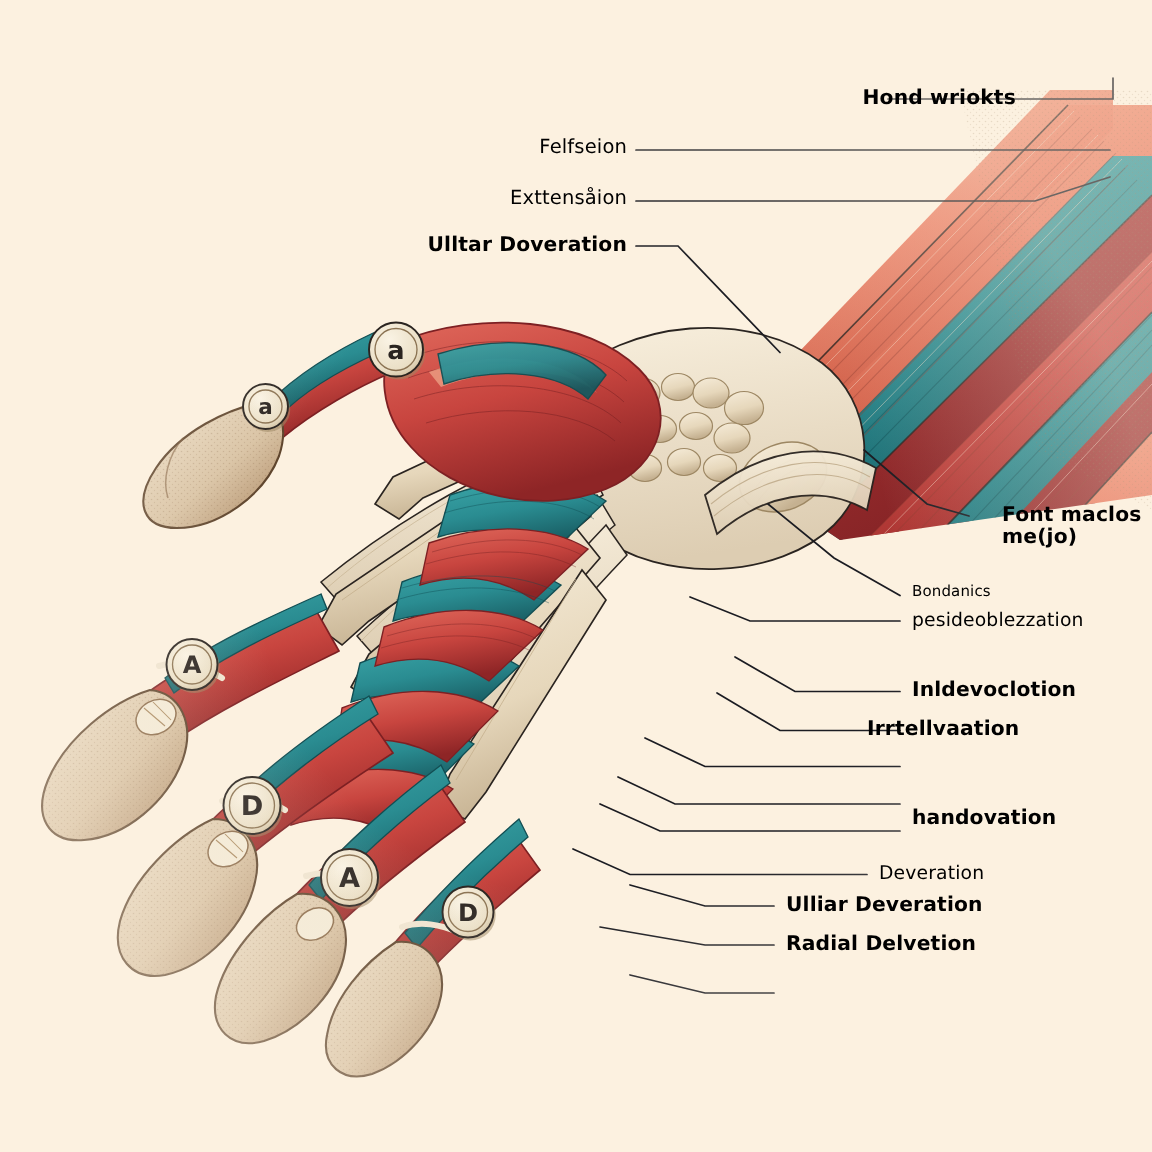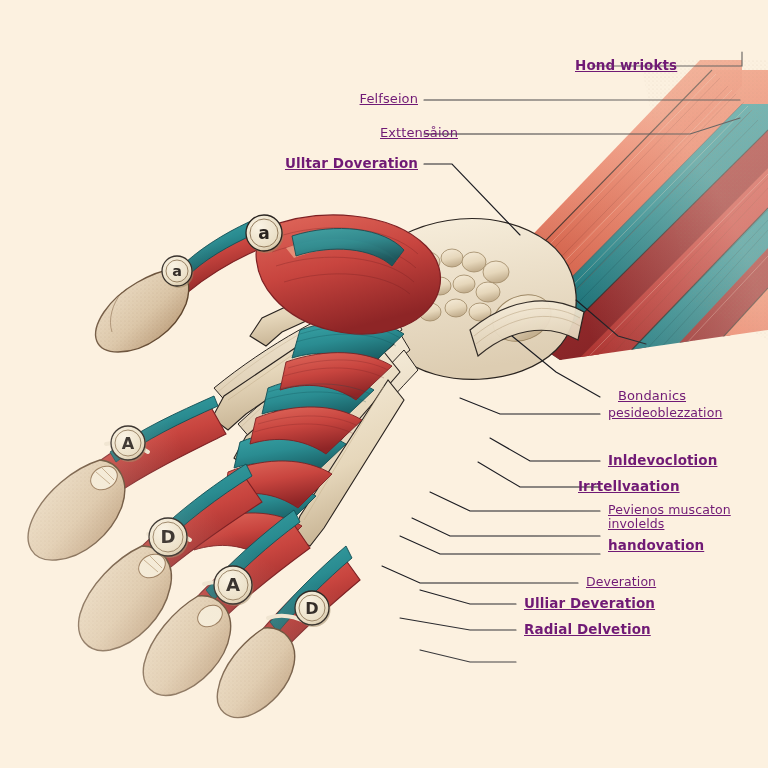--- a/index.html
+++ b/index.html
@@ -6,22 +6,22 @@
   html,body{margin:0;padding:0;}
   body{
     width:768px;height:768px;overflow:hidden;
     background:#fcf1e0;
     font-family:"DejaVu Sans","Liberation Sans",sans-serif;
   }
   #stage{position:relative;width:768px;height:768px;background:#fcf1e0;}
   #art{position:absolute;inset:0;width:768px;height:768px;}
   #labels{position:absolute;inset:0;width:768px;height:768px;pointer-events:none;}
   .lbl{
-    position:absolute;color:#701a75;white-space:pre;
-    letter-spacing:.1px;line-height:1.12;text-decoration:underline;
+    position:absolute;color:#000000;white-space:pre;
+    letter-spacing:.1px;line-height:1.12;
   }
   .lbl.b{font-weight:700;}
   .lbl.n{font-weight:400;}
   .lbl.r{text-align:right;transform:translateX(-100%);}
 </style>
 </head>
 <body>
 
 <div id="stage">
 
@@ -365,27 +365,27 @@
         <path d="M 516 630 L 470 630 L 400 618"></path>
         <path d="M 516 662 L 470 662 L 420 650"></path>
       </g>
 
     <rect x="0" y="0" width="768" height="768" fill="url(#gFade)" opacity="0.35"></rect>
   </svg>
 
   <div id="labels">
       <div class="lbl b" style="left: 575px; top: 58px; font-size: 13.5px;">Hond wriokts</div>
       <div class="lbl n r" style="left: 418px; top: 92px; font-size: 13px;">Felfseion</div>
-      <div class="lbl n r" style="left: 418px; top: 126px; font-size: 13px; margin-left: 40px;">Exttensåion</div>
+      <div class="lbl n r" style="left: 418px; top: 126px; font-size: 13px;">Exttensåion</div>
       <div class="lbl b r" style="left: 418px; top: 156px; font-size: 13.5px;">Ulltar Doveration</div>
-      <div class="lbl n" style="left: 608px; top: 389px; font-size: 13px; margin-left: 10px;">Bondanics</div>
+      <div class="lbl b" style="left: 668px; top: 336px; font-size: 13.5px;">Font maclos
+me(jo)</div>
+      <div class="lbl n" style="left: 608px; top: 389px; font-size: 10px;">Bondanics</div>
       <div class="lbl n" style="left: 608px; top: 406px; font-size: 12.5px;">pesideoblezzation</div>
       <div class="lbl b" style="left: 608px; top: 453px; font-size: 13.5px;">Inldevoclotion</div>
       <div class="lbl b" style="left: 578px; top: 479px; font-size: 13.5px;">Irrtellvaation</div>
-      <div class="lbl n" style="left: 608px; top: 503px; font-size: 12.5px;">Pevienos muscaton
-involelds</div>
       <div class="lbl b" style="left: 608px; top: 538px; font-size: 13.5px;">handovation</div>
       <div class="lbl n" style="left: 586px; top: 575px; font-size: 12.5px;">Deveration</div>
       <div class="lbl b" style="left: 524px; top: 596px; font-size: 13.5px;">Ulliar Deveration</div>
       <div class="lbl b" style="left: 524px; top: 622px; font-size: 13.5px;">Radial Delvetion</div>
     </div>
 
 </div>
 
 </body></html>

